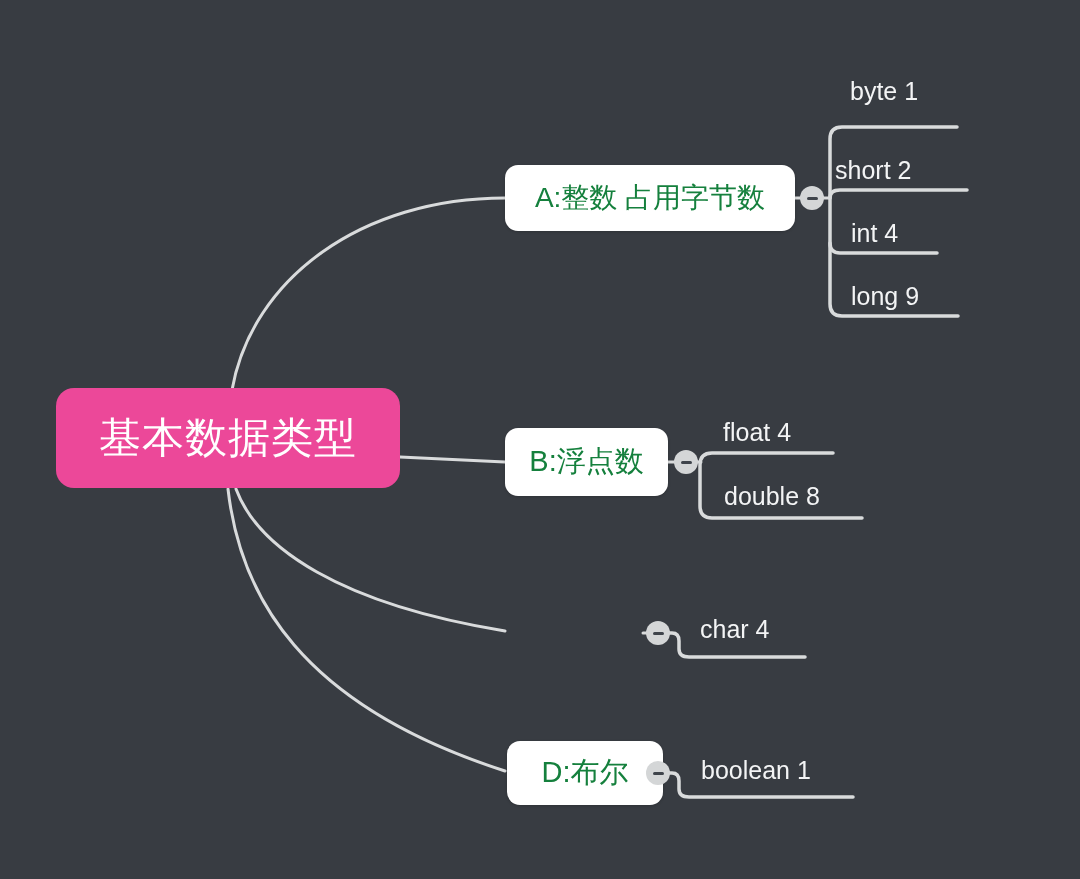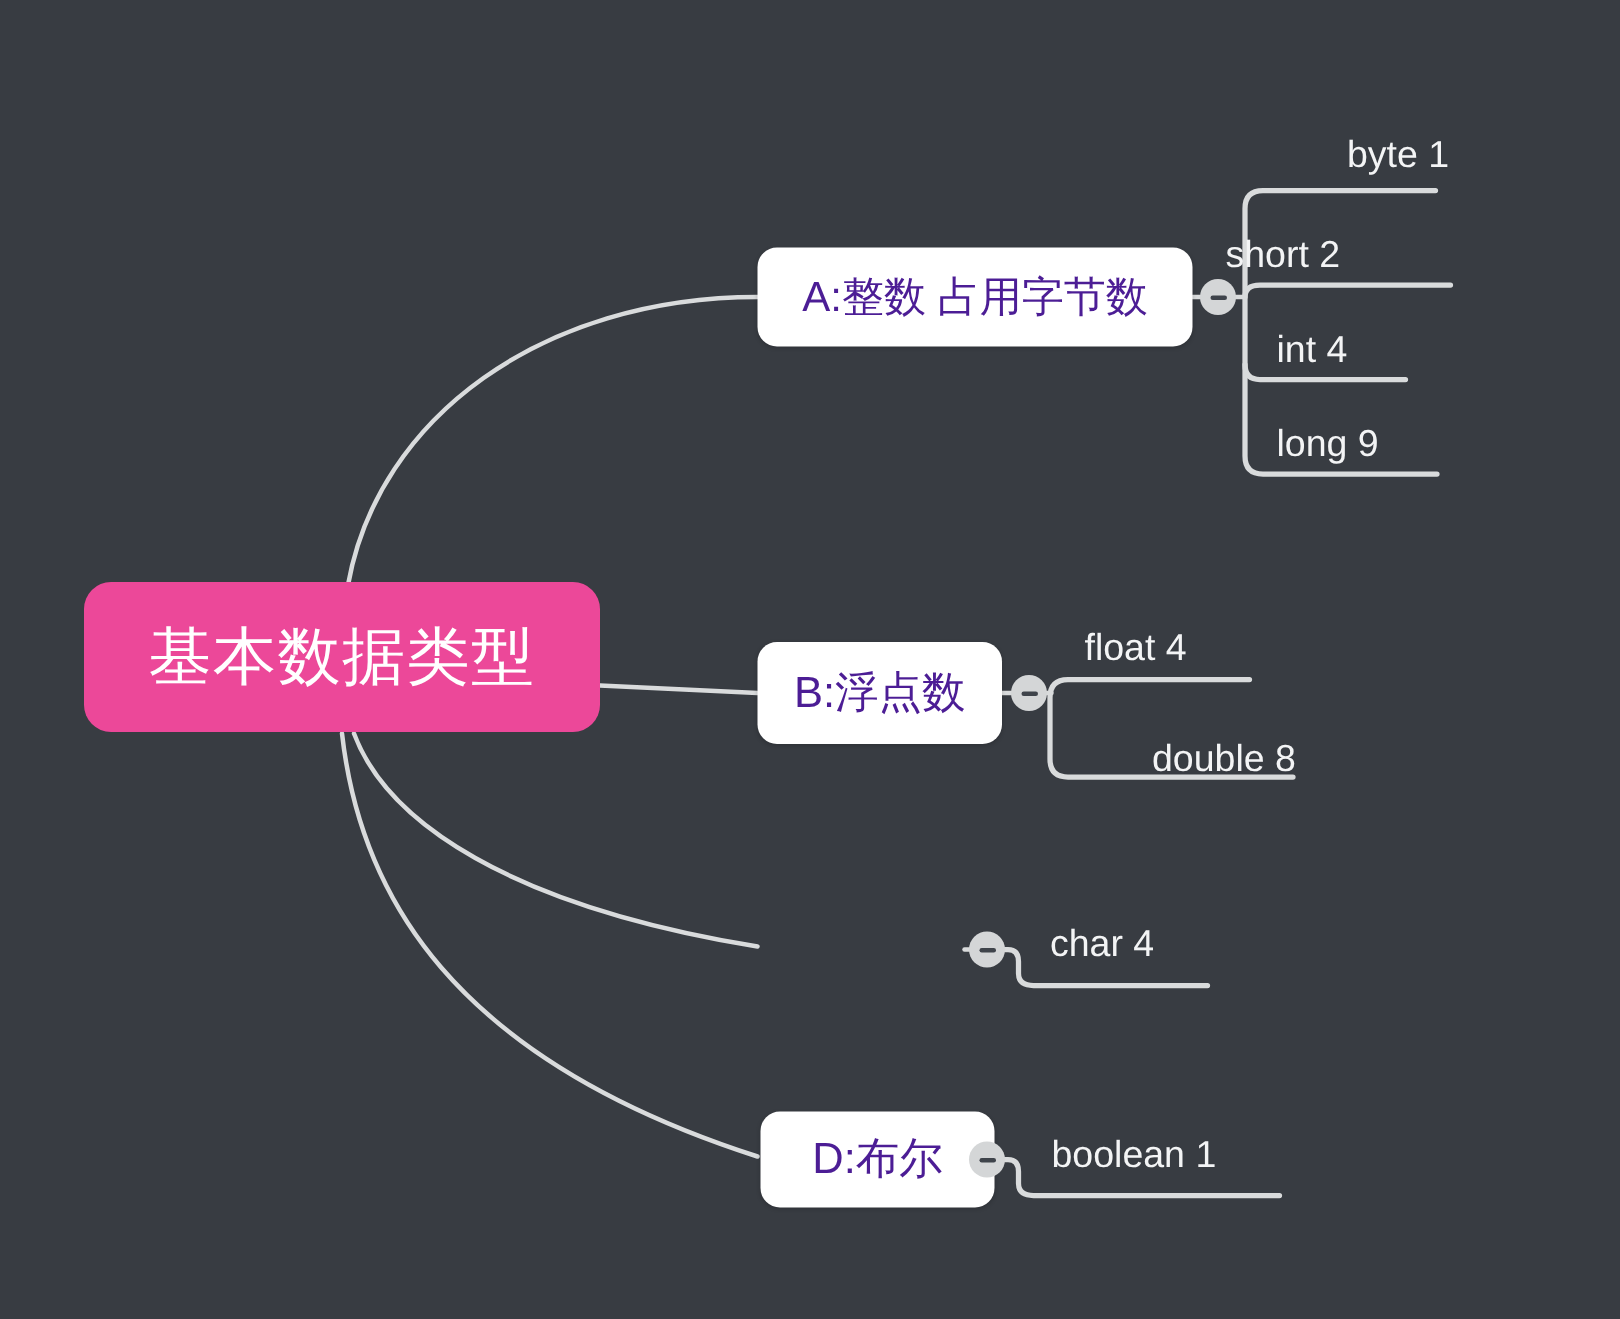--- a/index.html
+++ b/index.html
@@ -41,21 +41,21 @@
     width: 344px; height: 100px;
     background: #ec4899;
     border-radius: 18px;
     color: #ffffff;
     font-size: 42px;
     letter-spacing: 1px;
   }
   .topic.branch {
     background: #ffffff;
     border-radius: 13px;
-    color: #4c1d95;
+    color: #15803d;
     font-size: 28px;
     box-shadow: 0 1px 3px rgba(0,0,0,0.18);
   }
   .topic.branch-a { left: 505px; top: 165px; width: 290px; height: 66px; }
   .topic.branch-b { left: 505px; top: 428px; width: 163px; height: 68px; font-size: 29px; text-align: right; }
   .topic.branch-c { left: 505px; top: 601px; width: 138px; height: 64px; font-size: 29px; }
   .topic.branch-d { left: 507px; top: 741px; width: 156px; height: 64px; font-size: 29px; }
   .collapse-btn {
     position: absolute;
     width: 24px; height: 24px;
@@ -126,22 +126,22 @@
   <div class="collapse-btn btn-b">
     <span class="minus"></span>
   </div>
   <div class="collapse-btn btn-c">
     <span class="minus"></span>
   </div>
   <div class="collapse-btn btn-d">
     <span class="minus"></span>
   </div>
 
-  <div class="child-label" style="left:850px; top:88px;margin-left:48px;">byte 1</div>
-  <div class="child-label" style="left:817px; top:155px;">short 2</div>
+  <div class="child-label" style="left:850px; top:76px;">byte 1</div>
+  <div class="child-label" style="left:835px; top:155px;">short 2</div>
   <div class="child-label" style="left:851px; top:218px;">int 4</div>
   <div class="child-label" style="left:851px; top:281px;">long 9</div>
   <div class="child-label" style="left:723px; top:417px;">float 4</div>
-  <div class="child-label" style="left:724px; top:491px;margin-left:44px;">double 8</div>
+  <div class="child-label" style="left:724px; top:481px;">double 8</div>
   <div class="child-label" style="left:700px; top:614px;">char 4</div>
   <div class="child-label" style="left:701px; top:755px;">boolean 1</div>
 
 </div>
 
 </body></html>

